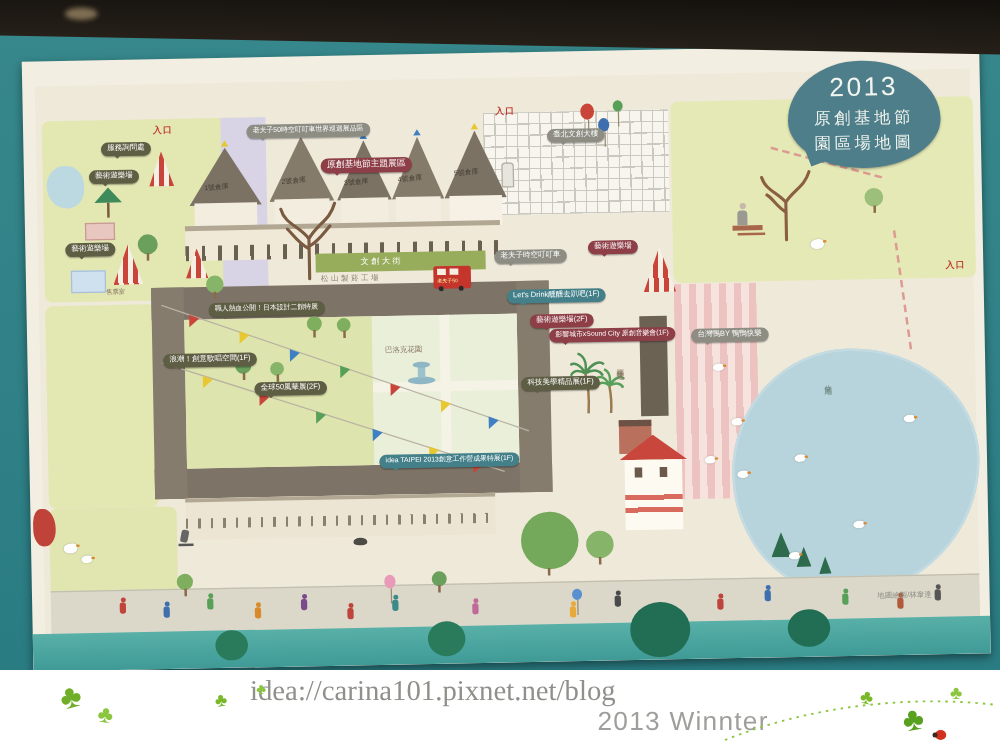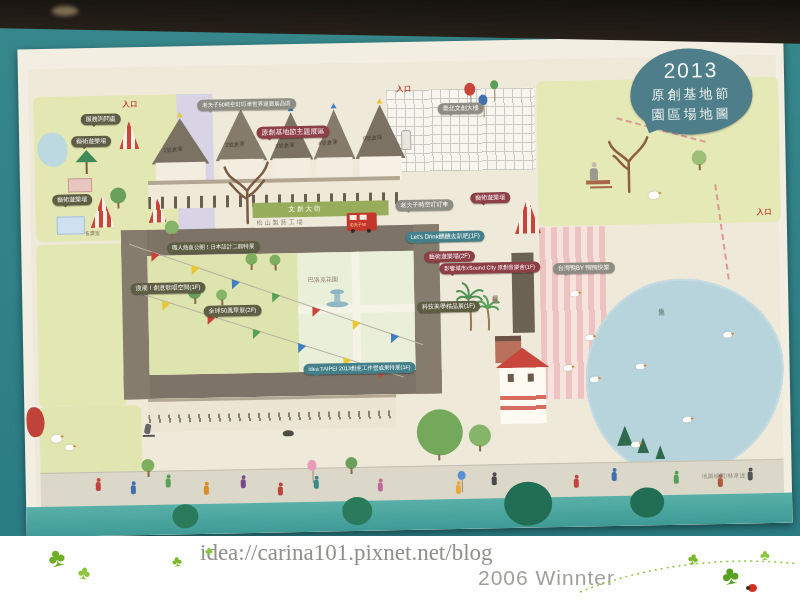--- a/index.html
+++ b/index.html
@@ -282,21 +282,21 @@
     </div>
   </div>
 </div>
 
 <div class="footer">
   <span class="clover" style="left:48px;top:6px;font-size:26px;color:#6fae27;transform:rotate(-15deg);">♣</span>
   <span class="clover" style="left:78px;top:26px;font-size:19px;color:#8cc63f;transform:rotate(10deg);">♣</span>
   <span class="clover" style="left:172px;top:16px;font-size:15px;color:#7ab82a;transform:rotate(-8deg);">♣</span>
   <span class="clover" style="left:205px;top:8px;font-size:12px;color:#8cc63f;">♣</span>
   <span class="url">idea://carina101.pixnet.net/blog</span>
-  <span class="winter">2006 Winnter</span>
+  <span class="winter">2013 Winnter</span>
   <svg class="abs" style="left:560px;top:8px;" width="240" height="56">
     <path d="M20,48 C90,20 170,12 238,20" fill="none" stroke="#8cc63f" stroke-width="1.5" stroke-dasharray="2,4"></path>
   </svg>
   <span class="clover" style="left:688px;top:14px;font-size:16px;color:#7ab82a;transform:rotate(12deg);">♣</span>
   <span class="clover" style="left:722px;top:24px;font-size:26px;color:#58a020;transform:rotate(-10deg);">♣</span>
   <span class="clover" style="left:760px;top:10px;font-size:15px;color:#8cc63f;">♣</span>
   <div class="ladybug" style="left:748px;top:48px;"></div>
 </div>
 
 </body></html>

